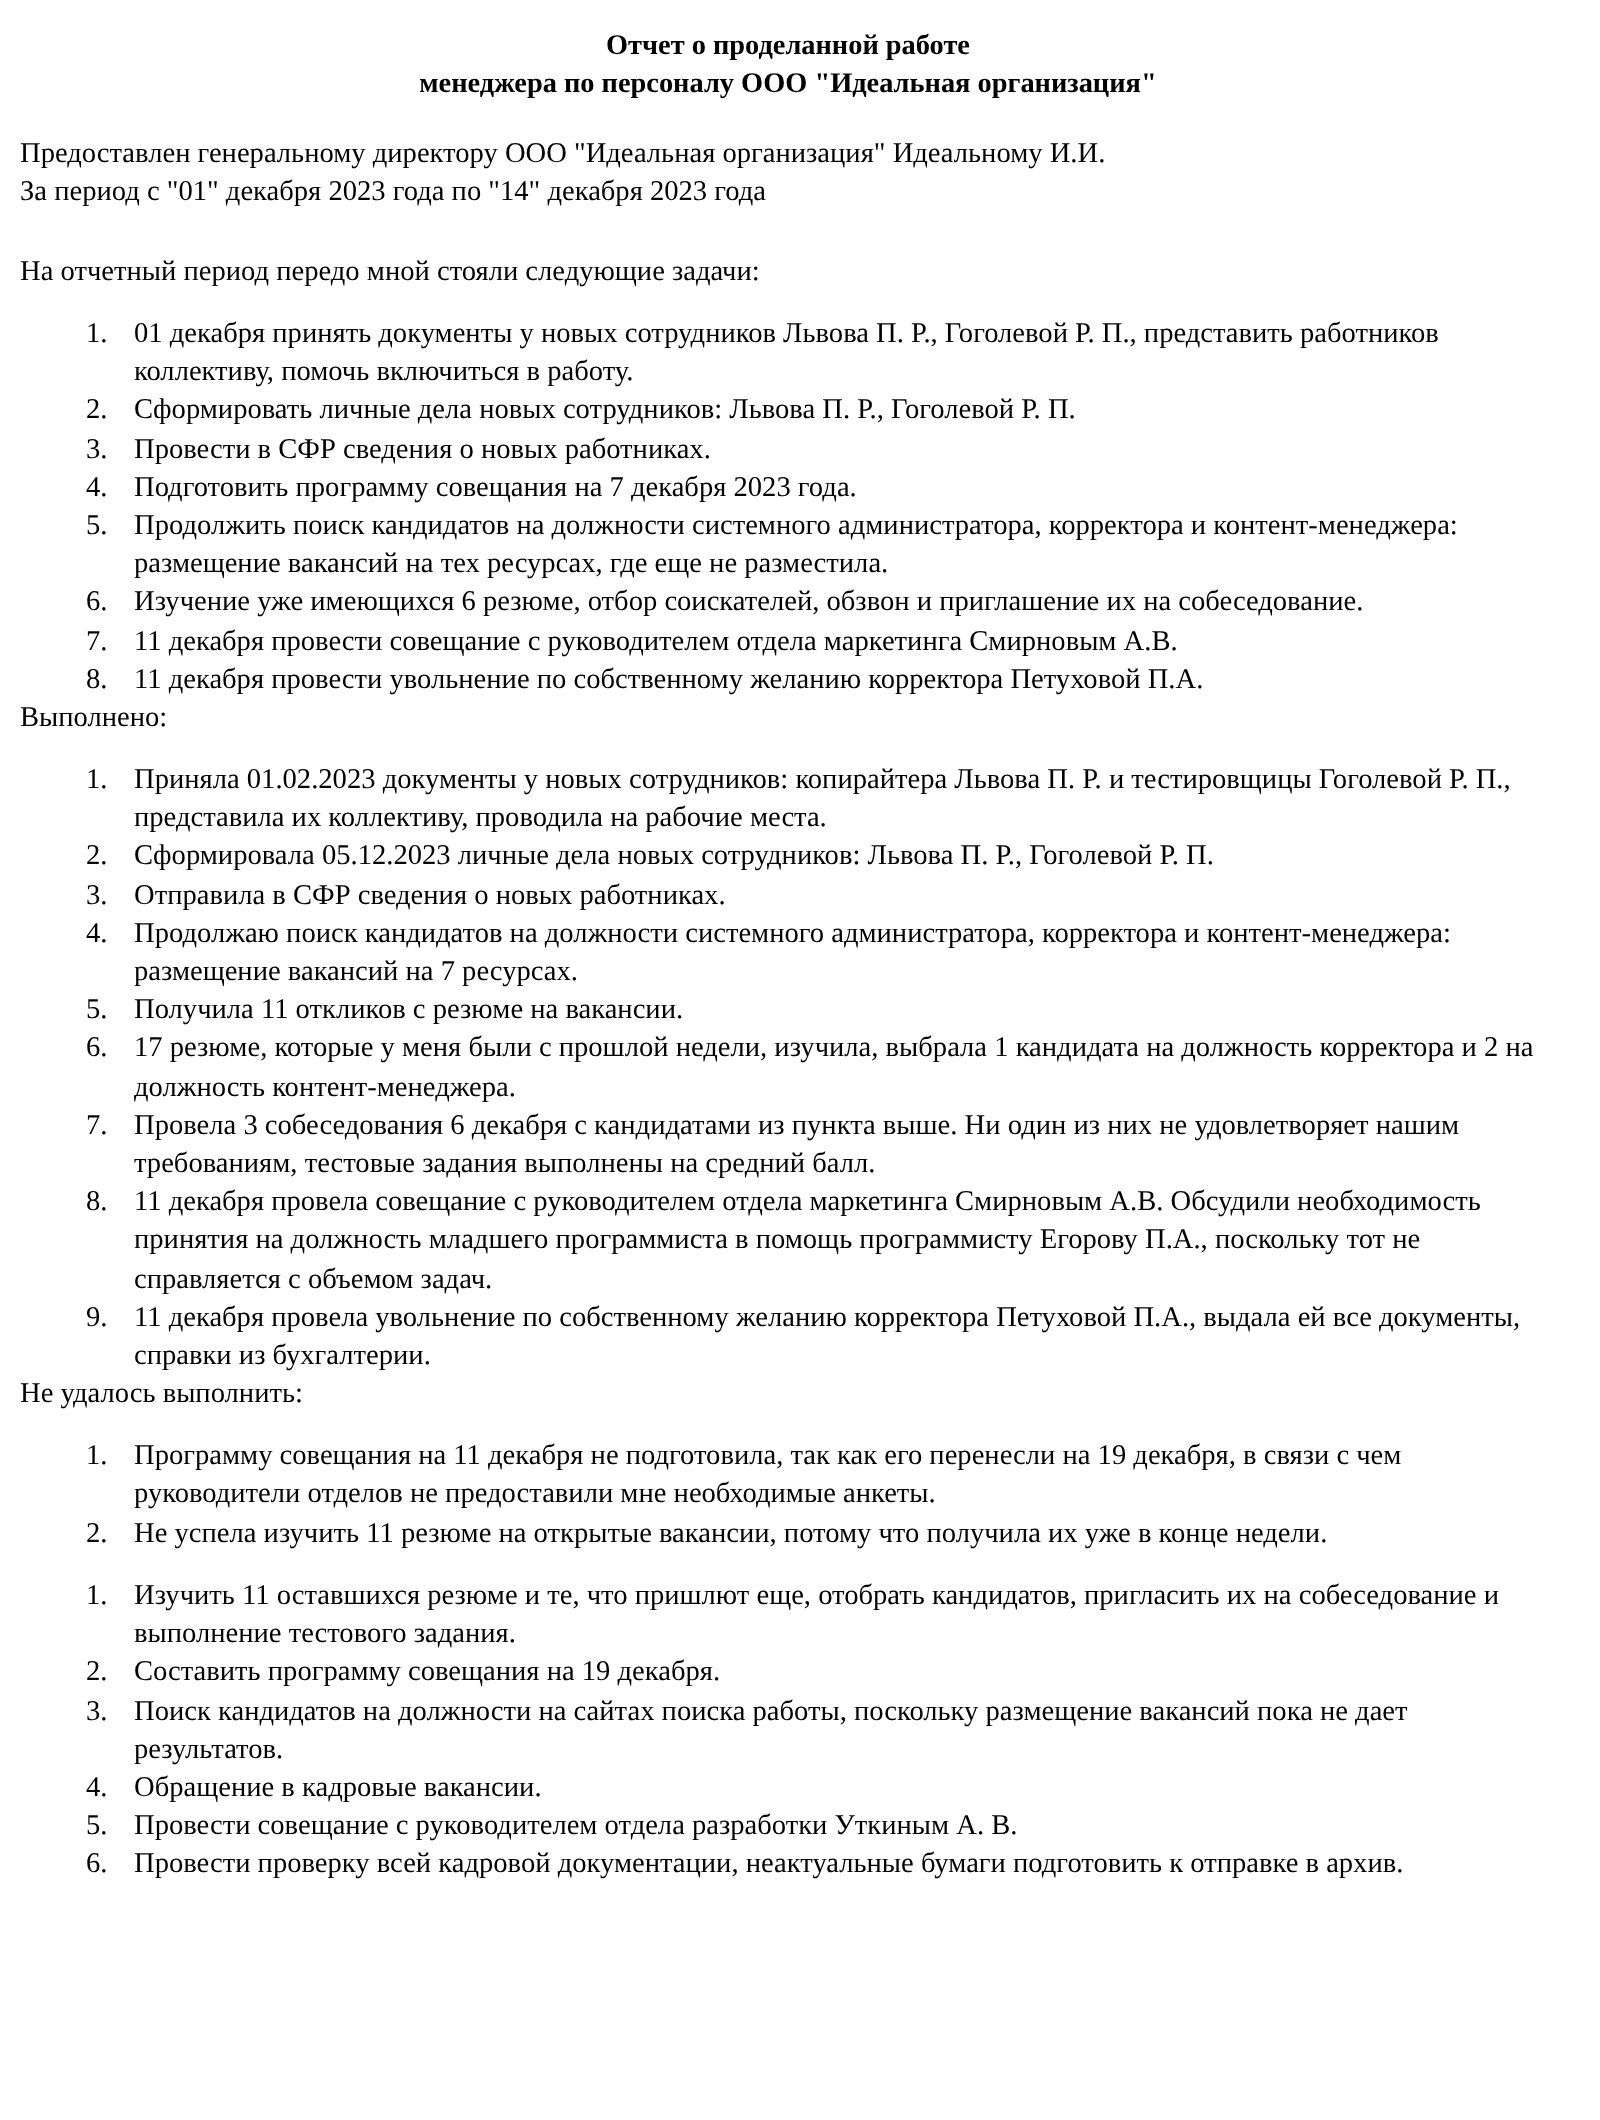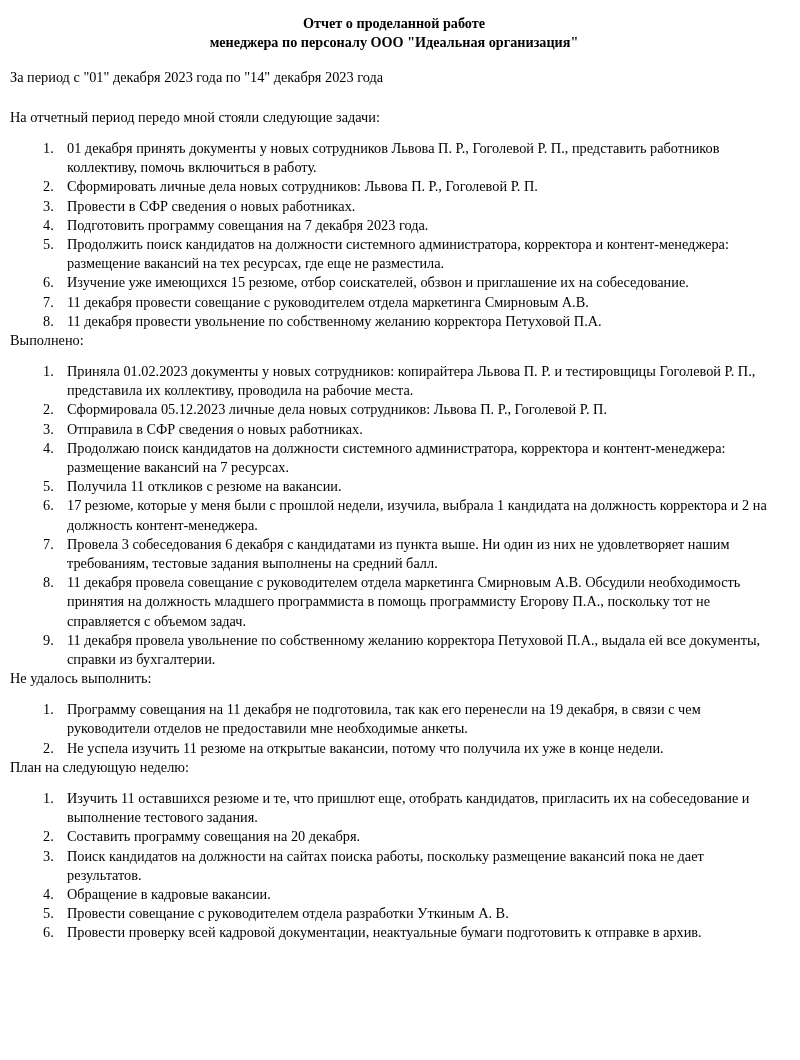--- a/index.html
+++ b/index.html
@@ -76,32 +76,33 @@
 <body>
 
 <div class="page">
 
   <div class="doc-title">
     <span class="title-line">Отчет о проделанной работе</span>
     <span class="title-line">менеджера по персоналу ООО "Идеальная организация"</span>
   </div>
 
   <div class="intro">
+    <span class="intro-line">Предоставлен генеральному директору ООО "Идеальная организация" Идеальному И.И.</span>
     <span class="intro-line">За период с "01" декабря 2023 года по "14" декабря 2023 года</span>
   </div>
 
   <div class="section-head first-head">На отчетный период передо мной стояли следующие задачи:</div>
 
   <ol class="doc-list">
     <li>01 декабря принять документы у новых сотрудников Львова П. Р., Гоголевой Р. П., представить работников коллективу, помочь включиться в работу.</li>
     <li>Сформировать личные дела новых сотрудников: Львова П. Р., Гоголевой Р. П.</li>
     <li>Провести в СФР сведения о новых работниках.</li>
     <li>Подготовить программу совещания на 7 декабря 2023 года.</li>
     <li>Продолжить поиск кандидатов на должности системного администратора, корректора и контент-менеджера: размещение вакансий на тех ресурсах, где еще не разместила.</li>
-    <li>Изучение уже имеющихся 15 резюме, отбор соискателей, обзвон и приглашение их на собеседование.</li>
+    <li>Изучение уже имеющихся 6 резюме, отбор соискателей, обзвон и приглашение их на собеседование.</li>
     <li>11 декабря провести совещание с руководителем отдела маркетинга Смирновым А.В.</li>
     <li>11 декабря провести увольнение по собственному желанию корректора Петуховой П.А.</li>
   </ol>
 
   <div class="section-head">Выполнено:</div>
 
   <ol class="doc-list">
     <li>Приняла 01.02.2023 документы у новых сотрудников: копирайтера Львова П. Р. и тестировщицы Гоголевой Р. П., представила их коллективу, проводила на рабочие места.</li>
     <li>Сформировала 05.12.2023 личные дела новых сотрудников: Львова П. Р., Гоголевой Р. П.</li>
     <li>Отправила в СФР сведения о новых работниках.</li>
@@ -113,25 +114,24 @@
     <li>11 декабря провела увольнение по собственному желанию корректора Петуховой П.А., выдала ей все документы, справки из бухгалтерии.</li>
   </ol>
 
   <div class="section-head">Не удалось выполнить:</div>
 
   <ol class="doc-list">
     <li>Программу совещания на 11 декабря не подготовила, так как его перенесли на 19 декабря, в связи с чем руководители отделов не предоставили мне необходимые анкеты.</li>
     <li>Не успела изучить 11 резюме на открытые вакансии, потому что получила их уже в конце недели.</li>
   </ol>
 
-  <div class="section-head">План на следующую неделю:</div>
 
   <ol class="doc-list">
     <li>Изучить 11 оставшихся резюме и те, что пришлют еще, отобрать кандидатов, пригласить их на собеседование и выполнение тестового задания.</li>
-    <li>Составить программу совещания на 20 декабря.</li>
+    <li>Составить программу совещания на 19 декабря.</li>
     <li>Поиск кандидатов на должности на сайтах поиска работы, поскольку размещение вакансий пока не дает результатов.</li>
     <li>Обращение в кадровые вакансии.</li>
     <li>Провести совещание с руководителем отдела разработки Уткиным А. В.</li>
     <li>Провести проверку всей кадровой документации, неактуальные бумаги подготовить к отправке в архив.</li>
   </ol>
 
 
 </div>
 
 </body></html>

